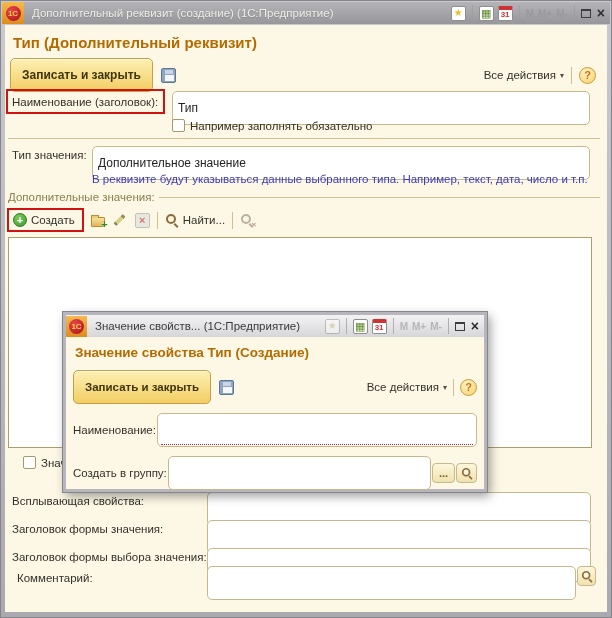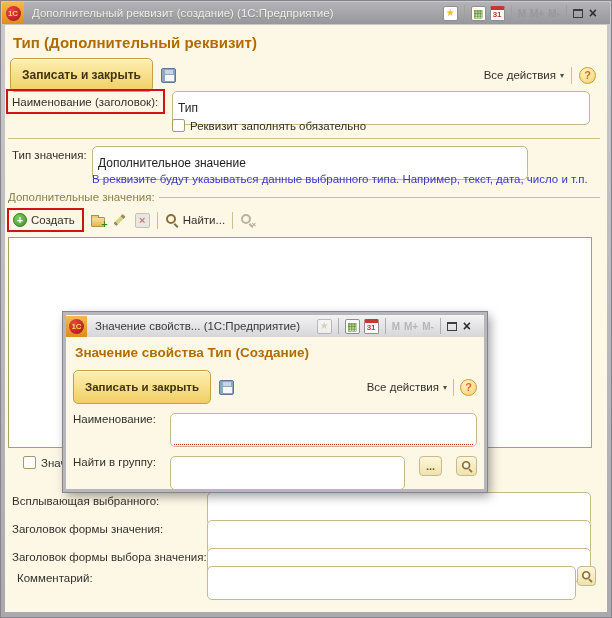--- a/index.html
+++ b/index.html
@@ -1,20 +1,20 @@
 <!DOCTYPE html>
 <html><head>
 <meta charset="utf-8">
 <style>
   html,body{margin:0;padding:0;background:#e9e9e9;}
   *{box-sizing:border-box;}
   .window{position:relative;width:612px;height:618px;background:linear-gradient(180deg,#c9c9ce,#a9a9af);
     border:1px solid #84848a;font-family:"Liberation Sans","DejaVu Sans",sans-serif;overflow:hidden;}
   .titlebar{position:absolute;top:1px;left:1px;right:1px;height:22px;display:flex;align-items:center;
-    background:linear-gradient(180deg,#b4b4b8,#96969b);padding-right:13px;}
+    background:linear-gradient(180deg,#b4b4b8,#96969b);padding-right:5px;}
   .app-btn{width:22px;height:22px;flex:none;display:flex;align-items:center;justify-content:center;
     background:linear-gradient(180deg,#f4b950,#dd8d1d);}
   .logo{width:15px;height:15px;border-radius:50%;background:radial-gradient(circle at 35% 30%,#e8474c,#a80e13);
     color:#ffd24a;font-size:8px;font-weight:bold;display:flex;align-items:center;justify-content:center;}
   .tb-title{margin-left:8px;font-size:11.5px;color:#eeeee6;white-space:nowrap;overflow:hidden;flex:1;
     text-shadow:0 1px 1px rgba(0,0,0,.18);}
   .tb-icons{display:flex;align-items:center;gap:4px;flex:none;}
   .tb-sep{width:1px;height:16px;background:rgba(255,255,255,.55);border-left:1px solid rgba(90,90,90,.45);margin:0 2px;}
   .ico-box{width:15px;height:15px;background:#fff;border:1px solid #8e8e8e;border-radius:2px;display:flex;
     align-items:center;justify-content:center;font-size:10px;line-height:1;}
@@ -73,21 +73,21 @@
     font-family:"Liberation Sans","DejaVu Sans",sans-serif;font-size:12px;padding:2px 5px;}
   
   .modal{position:absolute;left:58px;top:287px;width:424px;height:180px;background:#fdf8e6;
     border:3px solid #b6b6bc;outline:1px solid #85858b;box-shadow:3px 4px 10px rgba(0,0,0,.4);z-index:10;}
   .modal .titlebar{position:absolute;top:0;left:0;right:0;height:22px;background:linear-gradient(180deg,#f3f3f4,#d6d6d9);}
   .modal .tb-title{color:#3a3a3a;text-shadow:none;}
   .modal .app-btn{width:21px;height:21px;margin:0;}
   .m-body{position:absolute;left:0;right:0;top:22px;bottom:0;padding:5px 7px 0;display:flex;flex-direction:column;}
   .m-hdr{font-size:13.5px;font-weight:bold;color:#b36b00;margin:3px 0 0 2px;white-space:nowrap;}
   .m-cmd{display:flex;align-items:center;margin-top:10px;}
-  .m-row{display:flex;margin-top:9px;gap:14px;}
+  .m-row{display:flex;align-items:center;margin-top:9px;gap:1px;}
   .req-wrap{flex:1;position:relative;display:flex;}
   .req-wrap .ti{width:100%;height:20px;}
   .req-line{position:absolute;left:4px;right:4px;bottom:2px;border-top:1px dotted #d02020;}
 </style>
 </head>
 <body>
 
 <div class="window">
 
   <div class="titlebar">
@@ -128,27 +128,27 @@
       <span class="help">?</span>
     </div>
 
     <div class="a ann" style="left:1px;top:64px;width:159px;height:25px;display:flex;align-items:center;padding-left:4px;">
       <span class="lbl">Наименование (заголовок):</span>
     </div>
     <input class="a ti" style="left: 167px; top: 66px; width: 418px;" value="Тип">
 
     <div class="a" style="left:167px;top:94px;display:flex;align-items:center;gap:5px;">
       <span class="cb"></span>
-      <span class="lbl">Реквизит заполнять обязательно</span>
+      <span class="lbl">Например заполнять обязательно</span>
     </div>
 
     <div class="a hline" style="left:3px;right:7px;top:113px;"></div>
 
     <span class="a lbl" style="left:7px;top:124px;">Тип значения:</span>
-    <input class="a ti" style="left: 87px; top: 121px; width: 436px;" value="Дополнительное значение">
+    <input class="a ti" style="left: 87px; top: 121px; width: 498px;" value="Дополнительное значение">
 
     <div class="a hint" style="left:87px;top:148px;">В реквизите будут указываться данные выбранного типа. Например, текст, дата, число и т.п.</div>
 
     <div class="a" style="left:3px;right:7px;top:166px;display:flex;align-items:center;gap:4px;">
       <span class="cap">Дополнительные значения:</span>
       <span class="hline" style="flex:1;"></span>
     </div>
 
     <div class="a tool" style="left:2px;top:181px;">
       <span class="ann tbtn" style="padding:3px 7px 3px 4px;">
@@ -175,21 +175,21 @@
         </span>
     </div>
 
     <div class="a listbox" style="left:3px;top:212px;width:584px;height:211px;"></div>
 
     <div class="a" style="left:18px;top:431px;display:flex;align-items:center;gap:5px;">
       <span class="cb"></span>
       <span class="lbl">Значен</span>
     </div>
 
-    <span class="a lbl" style="left:7px;top:470px;">Всплывающая выбранного:</span>
+    <span class="a lbl" style="left:7px;top:470px;">Всплывающая свойства:</span>
     <input class="a ti" style="left: 202px; top: 467px; width: 384px;" value="">
     <span class="a lbl" style="left:7px;top:498px;">Заголовок формы значения:</span>
     <input class="a ti" style="left: 202px; top: 495px; width: 384px;" value="">
     <span class="a lbl" style="left:7px;top:526px;">Заголовок формы выбора значения:</span>
     <input class="a ti" style="left: 202px; top: 523px; width: 384px;" value="">
     <span class="a lbl" style="left:12px;top:547px;">Комментарий:</span>
     <textarea class="a txa" style="left: 202px; top: 541px; width: 369px; height: 34px;"></textarea>
     <span class="a sq-btn" style="left:572px;top:541px;width:19px;">
       <span class="mag" style="transform:scale(.85);"></span>
     </span>
@@ -230,21 +230,21 @@
           <span class="help">?</span>
         </div>
         <div class="m-row">
           <span class="lbl">Наименование:</span>
           <span class="req-wrap">
             <input class="ti" value="" style="">
             <span class="req-line"></span>
           </span>
         </div>
         <div class="m-row">
-          <span class="lbl">Найти в группу:</span>
+          <span class="lbl">Создать в группу:</span>
           <input class="ti" style="flex: 1 1 0%; height: 20px;" value="">
           <span class="sq-btn" style="width:23px;">...</span>
           <span class="sq-btn" style="width:21px;">
             <span class="mag" style="transform:scale(.85);"></span>
           </span>
         </div>
       </div>
     </div>
 
   </div>

